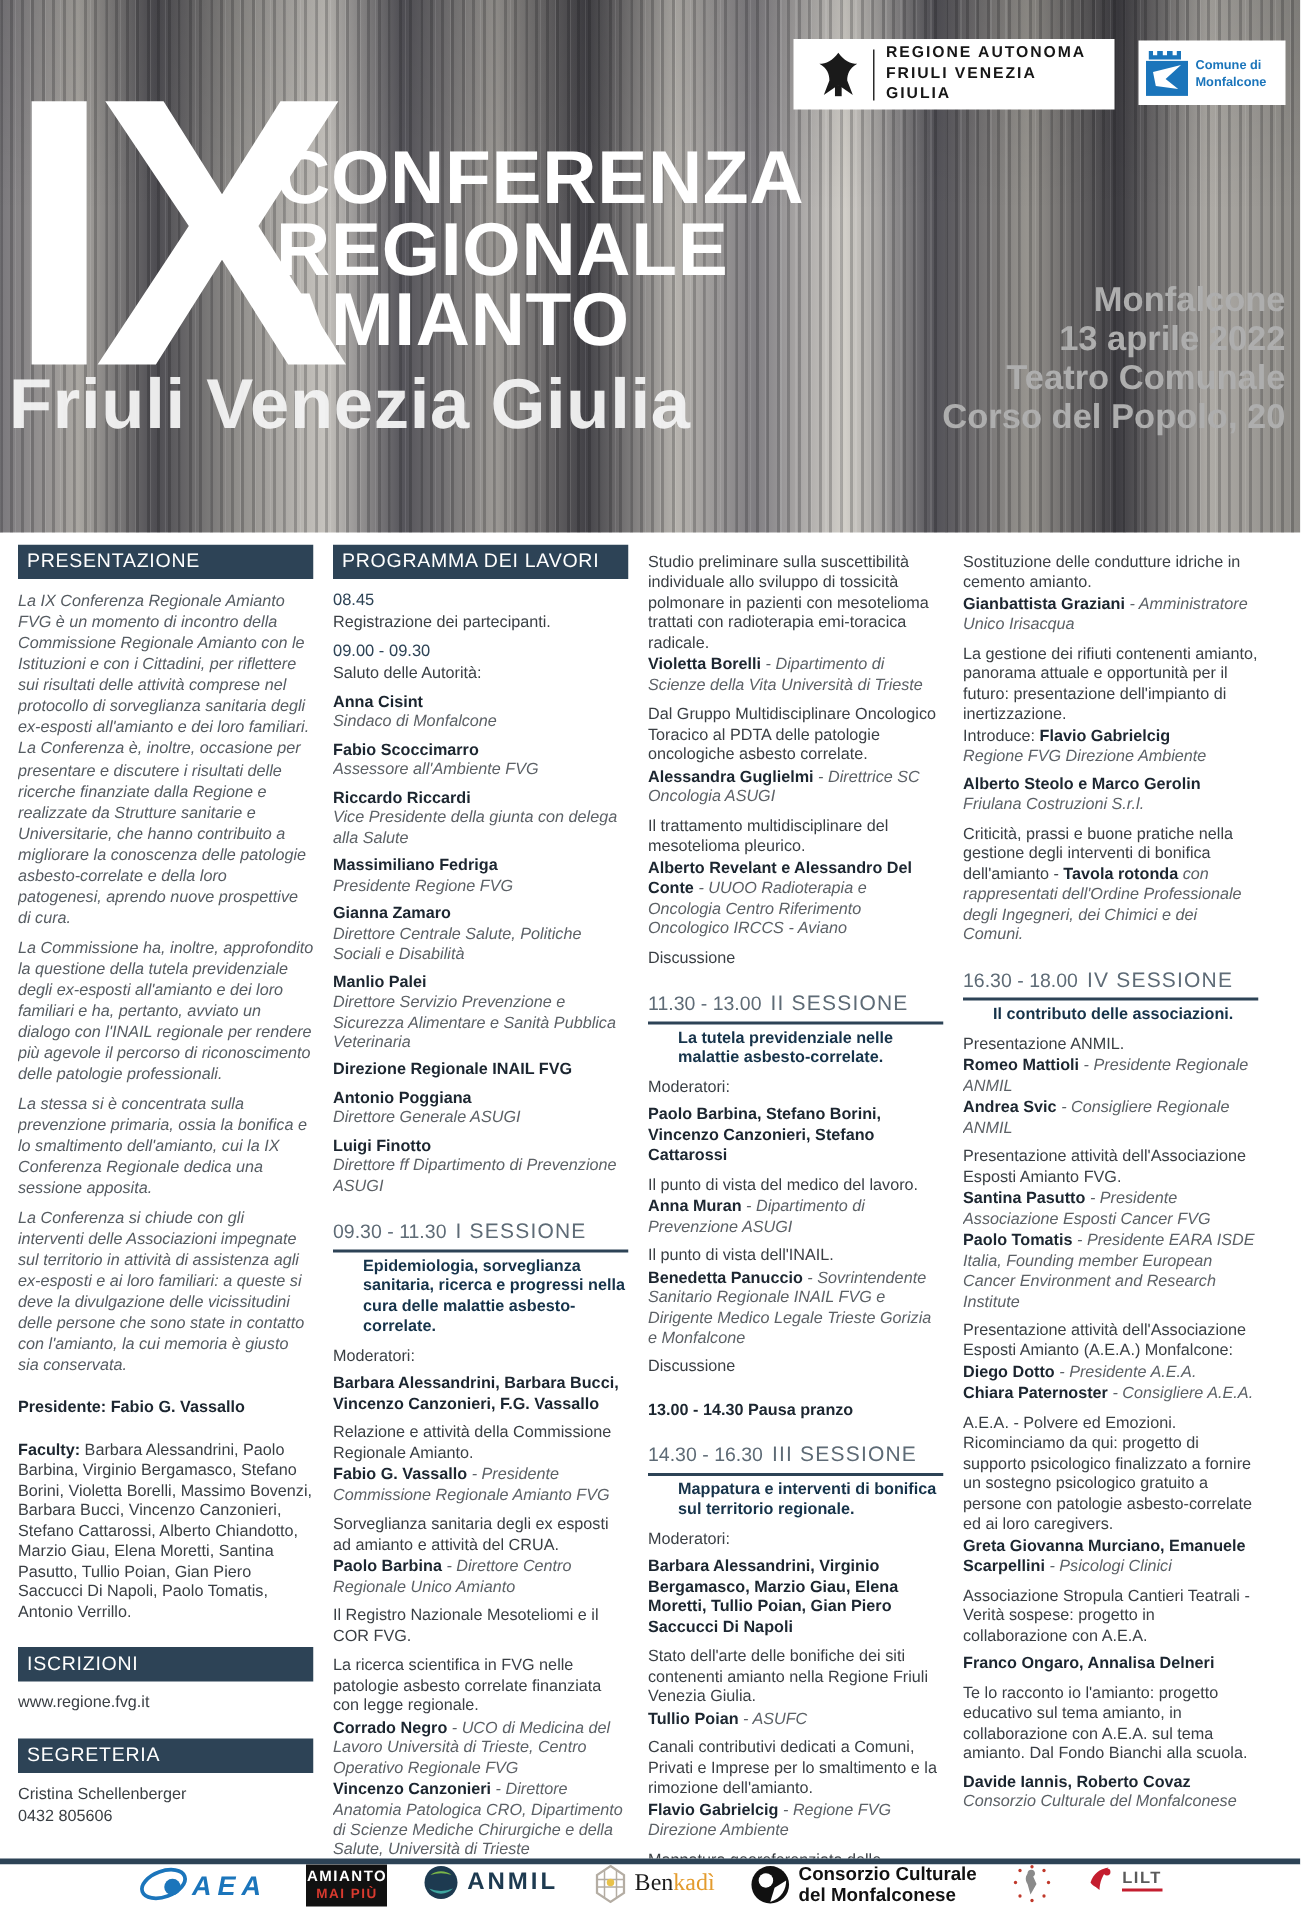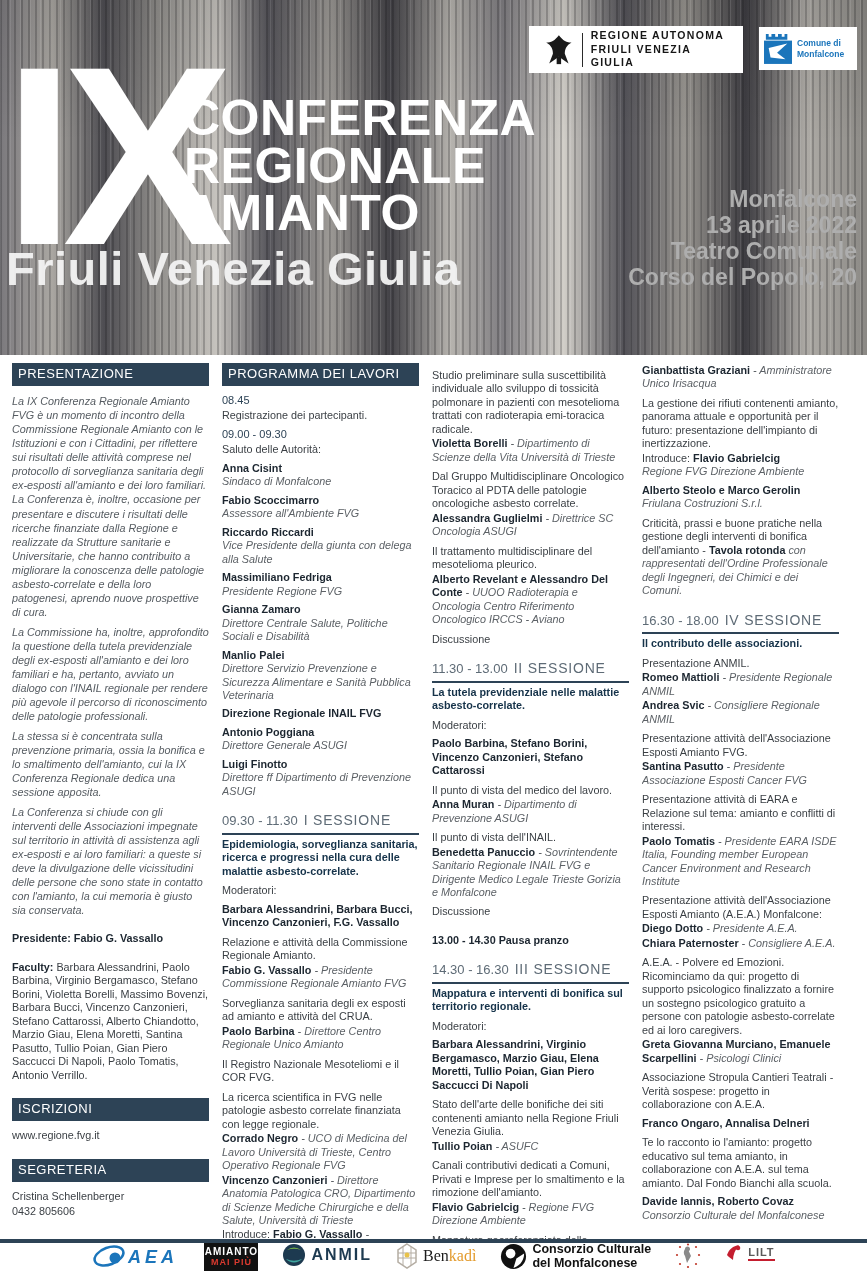--- a/index.html
+++ b/index.html
@@ -42,21 +42,21 @@
   .it-time { color:#2d4356; font-weight:400; margin-top:6px; font-size:11px; }
   .it-para { margin-top:6px; }
   .it-line { margin-top:1px; }
   .it-nameb { margin-top:5px; font-weight:700; color:#1c2630; }
   .it-rolei { font-style:italic; color:#5c6166; }
   .it-ipara { font-style:italic; color:#565c62; margin-top:6px; line-height:1.3; }
   .it-link { margin-top:4px; }
   .it-session { display:flex; align-items:baseline; gap:6px; border-bottom:2px solid #2d4356; padding-bottom:3px; margin-top:14px; }
   .s-time { font-size:13px; color:#5e6b76; }
   .s-label { font-size:14px; color:#5e6b76; letter-spacing:.8px; }
-  .it-sessiontitle { font-weight:700; color:#16334a; margin-top:3px; }
+  .it-sessiontitle { font-weight:700; color:#16334a; margin-top:3px;margin-left:20px; }
   .it-gap { margin-top:15px; }
   .sp-b { font-weight:700; color:#1c2630; }
   .sp-i { font-style:italic; color:#5c6166; font-weight:400; }
   .sp-n { font-weight:400; }
 
   
   .bottom-rule { height:4px; background:#2d4356; }
   .footer { height:37px; display:flex; align-items:flex-start; justify-content:center; gap:24px; background:#fff; }
   .flogo { display:flex; align-items:center; gap:5px; }
   .amianto-badge { width:54px; height:28px; background:#111; display:flex; flex-direction:column; align-items:center; justify-content:center; line-height:1.05; }
@@ -194,38 +194,38 @@
         <div class="it-sessiontitle">Mappatura e interventi di bonifica sul territorio regionale.</div>
         <div class="it-para">Moderatori:</div>
         <div class="it-nameb">Barbara Alessandrini, Virginio Bergamasco, Marzio Giau, Elena Moretti, Tullio Poian, Gian Piero Saccucci Di Napoli</div>
         <div class="it-para">Stato dell'arte delle bonifiche dei siti contenenti amianto nella Regione Friuli Venezia Giulia.</div>
         <div class="it-line"><span class="sp-b">Tullio Poian</span><span class="sp-i"> - ASUFC</span></div>
         <div class="it-para">Canali contributivi dedicati a Comuni, Privati e Imprese per lo smaltimento e la rimozione dell'amianto.</div>
         <div class="it-line"><span class="sp-b">Flavio Gabrielcig</span><span class="sp-i"> - Regione FVG Direzione Ambiente</span></div>
         <div class="it-para">Mappatura georeferenziata delle coperture in cemento amianto con l'utilizzo di immagini ad alta definizione rilevate da drone - esiti della campagna e azioni avviate.</div>
       </div>
     <div class="col">
+        <div class="it-para">Sostituzione delle condutture idriche in cemento amianto.</div>
         <div class="it-line"><span class="sp-b">Gianbattista Graziani</span><span class="sp-i"> - Amministratore Unico Irisacqua</span></div>
         <div class="it-para">La gestione dei rifiuti contenenti amianto, panorama attuale e opportunità per il futuro: presentazione dell'impianto di inertizzazione.</div>
         <div class="it-line"><span class="sp-n">Introduce: </span><span class="sp-b">Flavio Gabrielcig</span></div>
         <div class="it-rolei">Regione FVG Direzione Ambiente</div>
         <div class="it-nameb">Alberto Steolo e Marco Gerolin</div>
         <div class="it-rolei">Friulana Costruzioni S.r.l.</div>
         <div class="it-para"><span class="sp-n">Criticità, prassi e buone pratiche nella gestione degli interventi di bonifica dell'amianto - </span><span class="sp-b">Tavola rotonda</span><span class="sp-i"> con rappresentati dell'Ordine Professionale degli Ingegneri, dei Chimici e dei Comuni.</span></div>
         <div class="it-session">
           <span class="s-time">16.30 - 18.00</span>
           <span class="s-label">IV SESSIONE</span>
         </div>
         <div class="it-sessiontitle">Il contributo delle associazioni.</div>
         <div class="it-para">Presentazione ANMIL.</div>
         <div class="it-line"><span class="sp-b">Romeo Mattioli</span><span class="sp-i"> - Presidente Regionale ANMIL</span></div>
         <div class="it-line"><span class="sp-b">Andrea Svic</span><span class="sp-i"> - Consigliere Regionale ANMIL</span></div>
         <div class="it-para">Presentazione attività dell'Associazione Esposti Amianto FVG.</div>
         <div class="it-line"><span class="sp-b">Santina Pasutto</span><span class="sp-i"> - Presidente Associazione Esposti Cancer FVG</span></div>
-        <div class="it-para">Presentazione attività di EARA e Relazione sul tema: amianto e conflitti di interessi.</div>
         <div class="it-line"><span class="sp-b">Paolo Tomatis</span><span class="sp-i"> - Presidente EARA ISDE Italia, Founding member European Cancer Environment and Research Institute</span></div>
         <div class="it-para">Presentazione attività dell'Associazione Esposti Amianto (A.E.A.) Monfalcone:</div>
         <div class="it-line"><span class="sp-b">Diego Dotto</span><span class="sp-i"> - Presidente A.E.A.</span></div>
         <div class="it-line"><span class="sp-b">Chiara Paternoster</span><span class="sp-i"> - Consigliere A.E.A.</span></div>
         <div class="it-para">A.E.A. - Polvere ed Emozioni. Ricominciamo da qui: progetto di supporto psicologico finalizzato a fornire un sostegno psicologico gratuito a persone con patologie asbesto-correlate ed ai loro caregivers.</div>
         <div class="it-line"><span class="sp-b">Greta Giovanna Murciano, Emanuele Scarpellini</span><span class="sp-i"> - Psicologi Clinici</span></div>
         <div class="it-para">Associazione Stropula Cantieri Teatrali - Verità sospese: progetto in collaborazione con A.E.A.</div>
         <div class="it-nameb">Franco Ongaro, Annalisa Delneri</div>
         <div class="it-para">Te lo racconto io l'amianto: progetto educativo sul tema amianto, in collaborazione con A.E.A. sul tema amianto. Dal Fondo Bianchi alla scuola.</div>
         <div class="it-nameb">Davide Iannis, Roberto Covaz</div>

